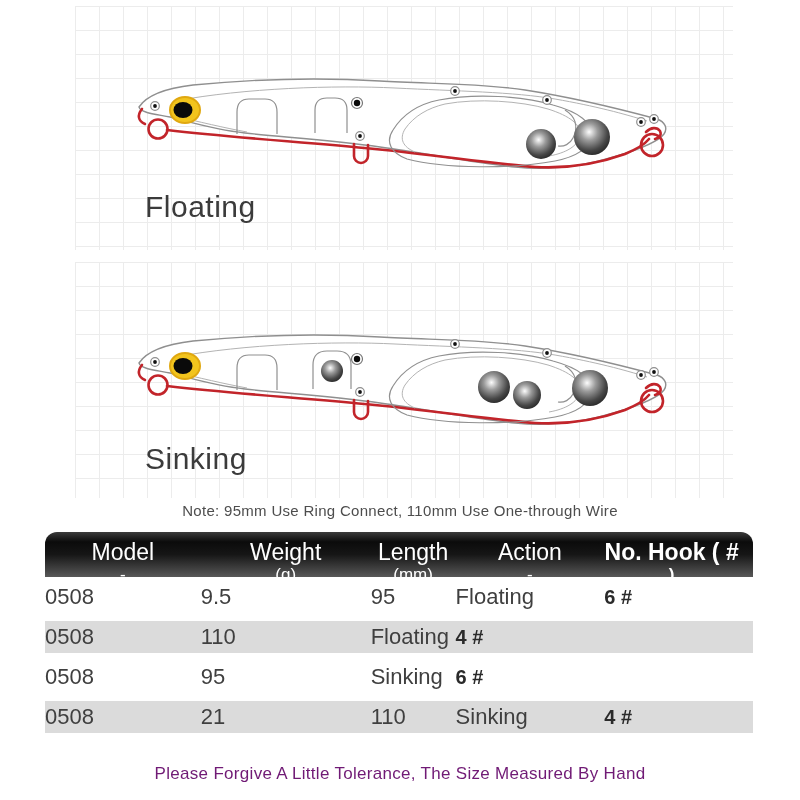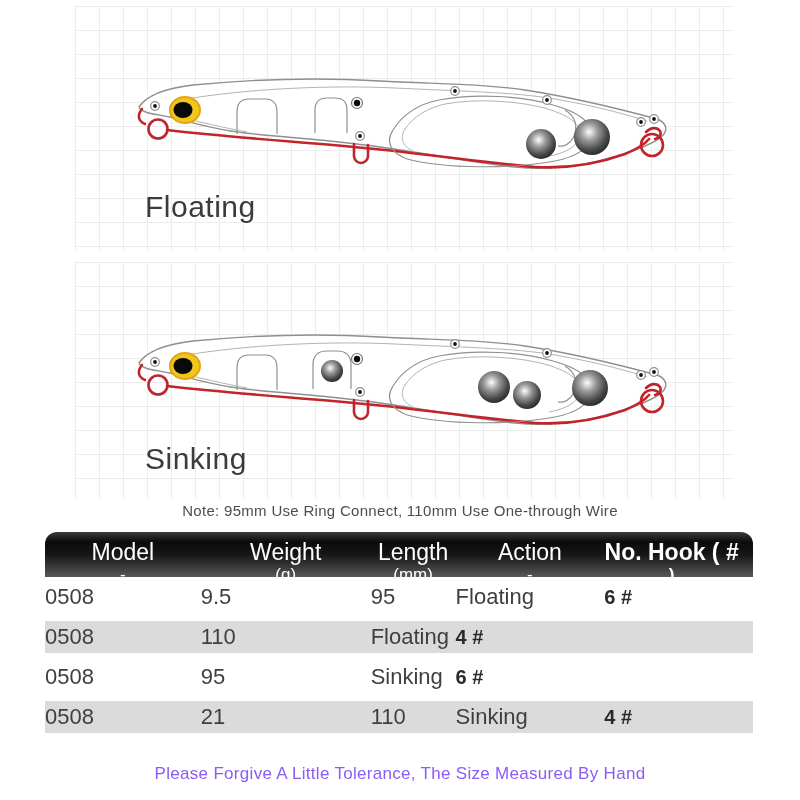--- a/index.html
+++ b/index.html
@@ -48,21 +48,21 @@
   }
   .spec-row.striped{
     background:linear-gradient(#dbdbdb,#dbdbdb) center / 100% 32px no-repeat;
   }
   .rcell{text-align:left;white-space:nowrap;}
   .rcell.hook{font-weight:bold;color:#2a2a2a;font-size:20px;padding-right:26px;}
 
   
   .footer-line{
     position:absolute;left:0;top:764px;width:800px;text-align:center;
-    font-size:17px;color:#8b5cf6;letter-spacing:0.3px;
+    font-size:17px;color:#701a75;letter-spacing:0.3px;
   }
 </style>
 </head>
 <body>
 
 <div id="stage">
 
   <div class="grid-panel" id="panel-floating">
     <svg class="lure-svg" width="658" height="244" viewBox="0 0 658 244">
       <defs>

